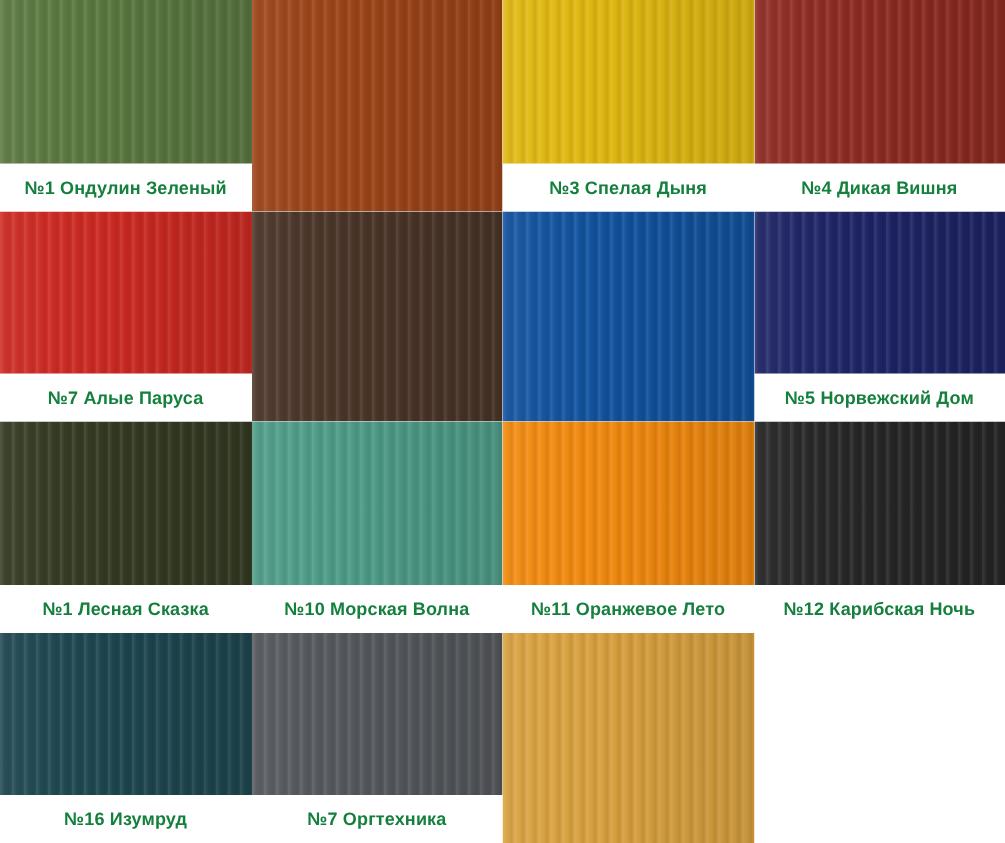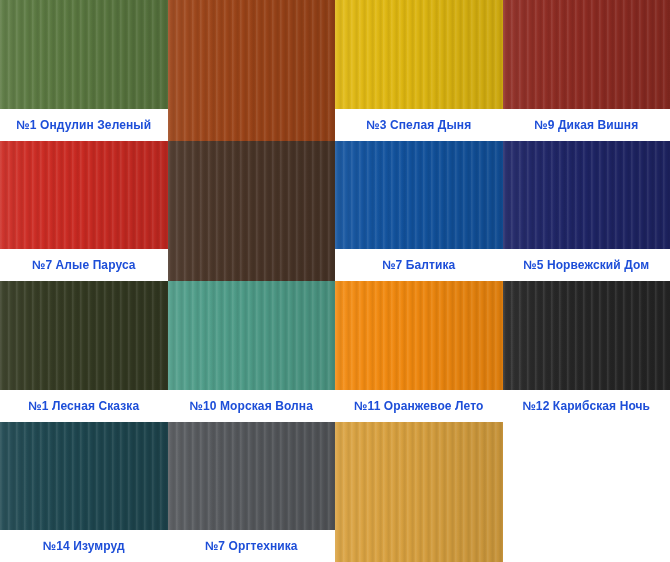--- a/index.html
+++ b/index.html
@@ -72,21 +72,21 @@
     pointer-events: none;
   }
 
   .swatch-label {
     height: 32px;
     line-height: 32px;
     flex: 0 0 32px;
     text-align: center;
     font-size: 12px;
     font-weight: bold;
-    color: #1d4ed8;
+    color: #15803d;
     background: #ffffff;
     white-space: nowrap;
     letter-spacing: 0.1px;
   }
 </style>
 </head>
 <body>
 
 <div id="palette-grid">
     <div class="swatch-cell">
@@ -95,32 +95,31 @@
     </div>
     <div class="swatch-cell">
       <div class="swatch-color" style="background-color: rgb(156, 68, 24);"></div>
     </div>
     <div class="swatch-cell">
       <div class="swatch-color" style="background-color: rgb(224, 184, 16);"></div>
       <div class="swatch-label">№3 Спелая Дыня</div>
     </div>
     <div class="swatch-cell">
       <div class="swatch-color" style="background-color: rgb(142, 43, 34);"></div>
-      <div class="swatch-label">№9 Дикая Вишня</div>
+      <div class="swatch-label">№4 Дикая Вишня</div>
     </div>
     <div class="swatch-cell">
       <div class="swatch-color" style="background-color: rgb(204, 42, 34);"></div>
       <div class="swatch-label">№7 Алые Паруса</div>
     </div>
     <div class="swatch-cell">
       <div class="swatch-color" style="background-color: rgb(74, 53, 40);"></div>
     </div>
     <div class="swatch-cell">
       <div class="swatch-color" style="background-color: rgb(17, 82, 158);"></div>
-      <div class="swatch-label">№7 Балтика</div>
     </div>
     <div class="swatch-cell">
       <div class="swatch-color" style="background-color: rgb(30, 36, 102);"></div>
       <div class="swatch-label">№5 Норвежский Дом</div>
     </div>
     <div class="swatch-cell">
       <div class="swatch-color" style="background-color: rgb(52, 58, 34);"></div>
       <div class="swatch-label">№1 Лесная Сказка</div>
     </div>
     <div class="swatch-cell">
@@ -130,21 +129,21 @@
     <div class="swatch-cell">
       <div class="swatch-color" style="background-color: rgb(242, 137, 14);"></div>
       <div class="swatch-label">№11 Оранжевое Лето</div>
     </div>
     <div class="swatch-cell">
       <div class="swatch-color" style="background-color: rgb(38, 38, 38);"></div>
       <div class="swatch-label">№12 Карибская Ночь</div>
     </div>
     <div class="swatch-cell">
       <div class="swatch-color" style="background-color: rgb(30, 71, 80);"></div>
-      <div class="swatch-label">№14 Изумруд</div>
+      <div class="swatch-label">№16 Изумруд</div>
     </div>
     <div class="swatch-cell">
       <div class="swatch-color" style="background-color: rgb(85, 88, 92);"></div>
       <div class="swatch-label">№7 Оргтехника</div>
     </div>
     <div class="swatch-cell">
       <div class="swatch-color" style="background-color: rgb(217, 161, 63);"></div>
     </div>
   </div>
 

